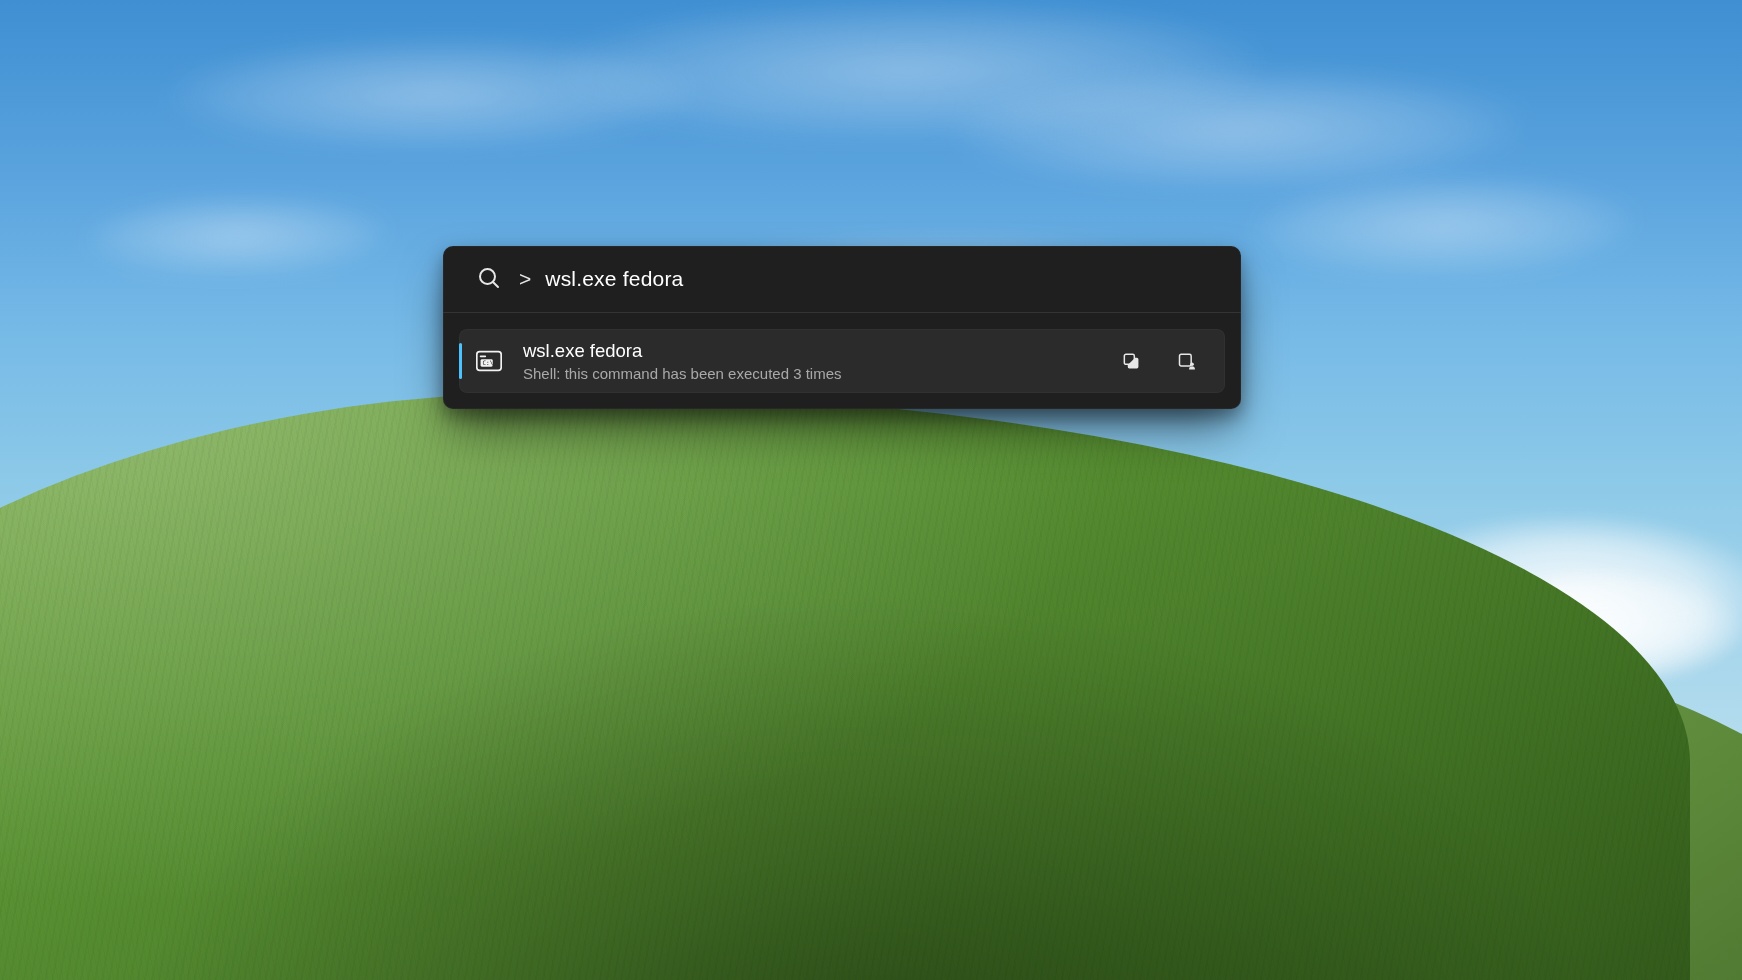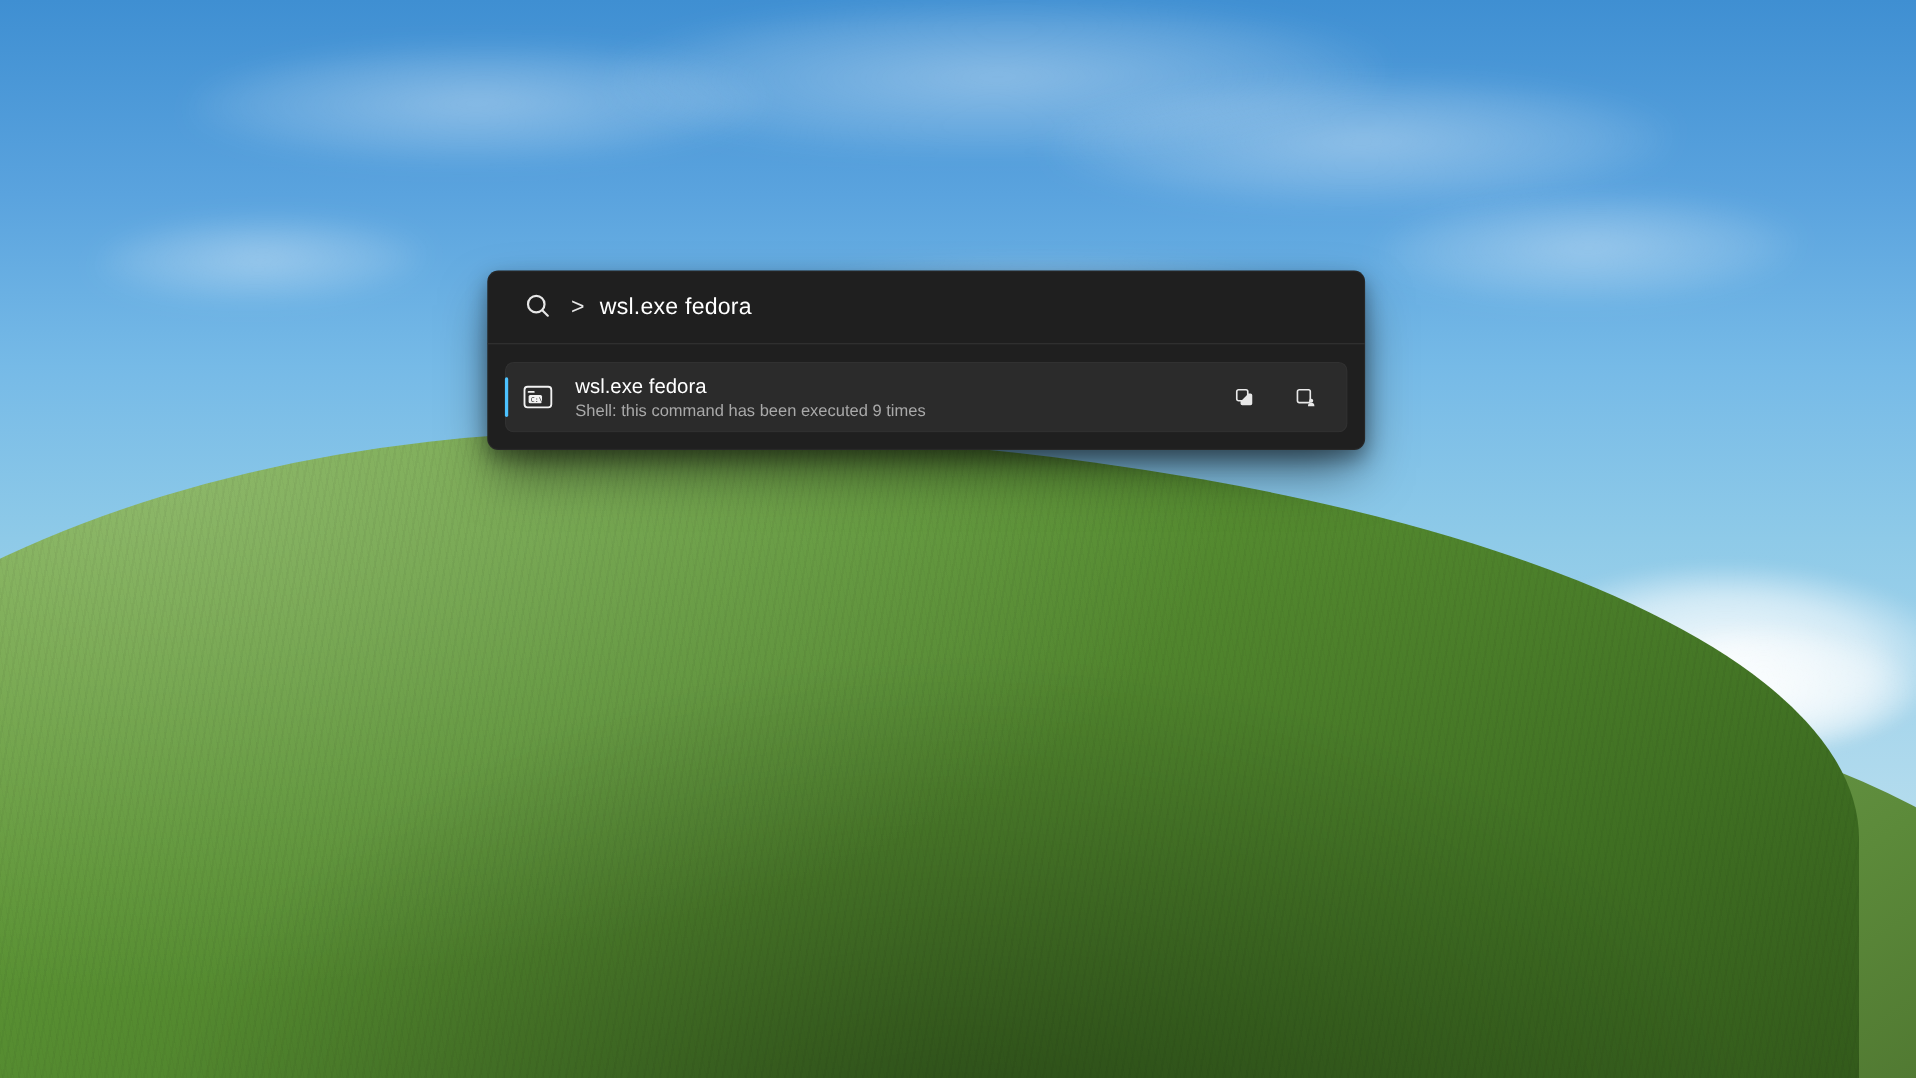--- a/index.html
+++ b/index.html
@@ -267,21 +267,21 @@
         <svg viewBox="0 0 32 32" width="30" height="30" fill="none" stroke="currentColor" stroke-width="1.8" stroke-linejoin="round" stroke-linecap="round">
           <rect x="3" y="6" width="26" height="20" rx="3"></rect>
           <rect x="7" y="14" width="13" height="8" rx="1.5" fill="currentColor" stroke="none"></rect>
           <text x="9" y="20.5" font-size="6.5" font-family="Consolas, monospace" fill="#1f1f1f" stroke="none">C:\</text>
           <path d="M7 11 L12 11"></path>
         </svg>
       </span>
 
       <div class="body">
         <span class="title">wsl.exe fedora</span>
-        <span class="subtitle">Shell: this command has been executed 9 times</span>
+        <span class="subtitle">Shell: this command has been executed 3 times</span>
       </div>
 
       <div class="actions">
 
         <span class="action-btn">
           <span>
             <svg viewBox="0 0 24 24" width="20" height="20" fill="none" stroke="currentColor" stroke-width="1.8" stroke-linejoin="round">
               <rect x="4" y="4" width="12" height="12" rx="2"></rect>
               <path d="M9 16 V19 a1 1 0 0 0 1 1 H19 a1 1 0 0 0 1 -1 V10 a1 1 0 0 0 -1 -1 H16" fill="currentColor" stroke="currentColor" stroke-width="0"></path>
               <path d="M9 16 V19 a1 1 0 0 0 1 1 H19 a1 1 0 0 0 1 -1 V10 a1 1 0 0 0 -1 -1 H16"></path>

